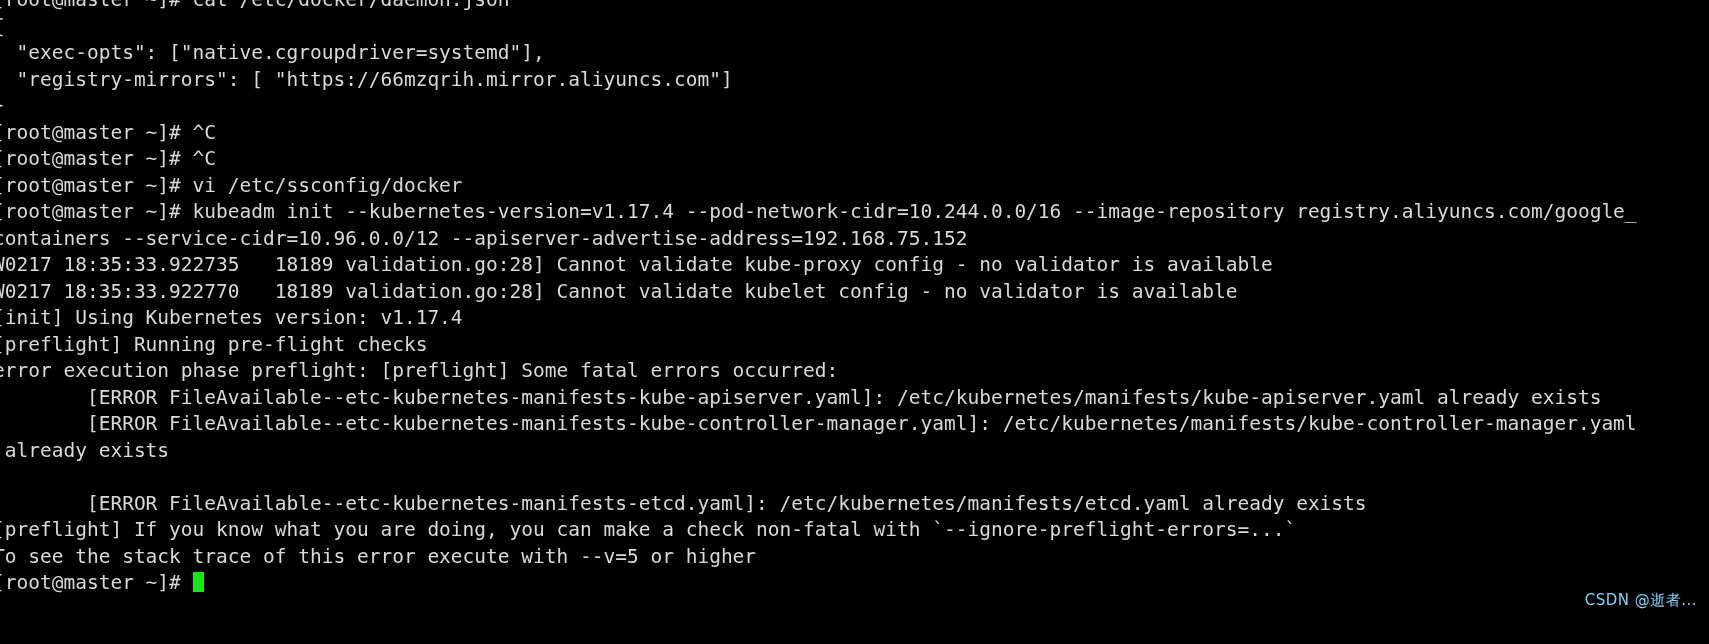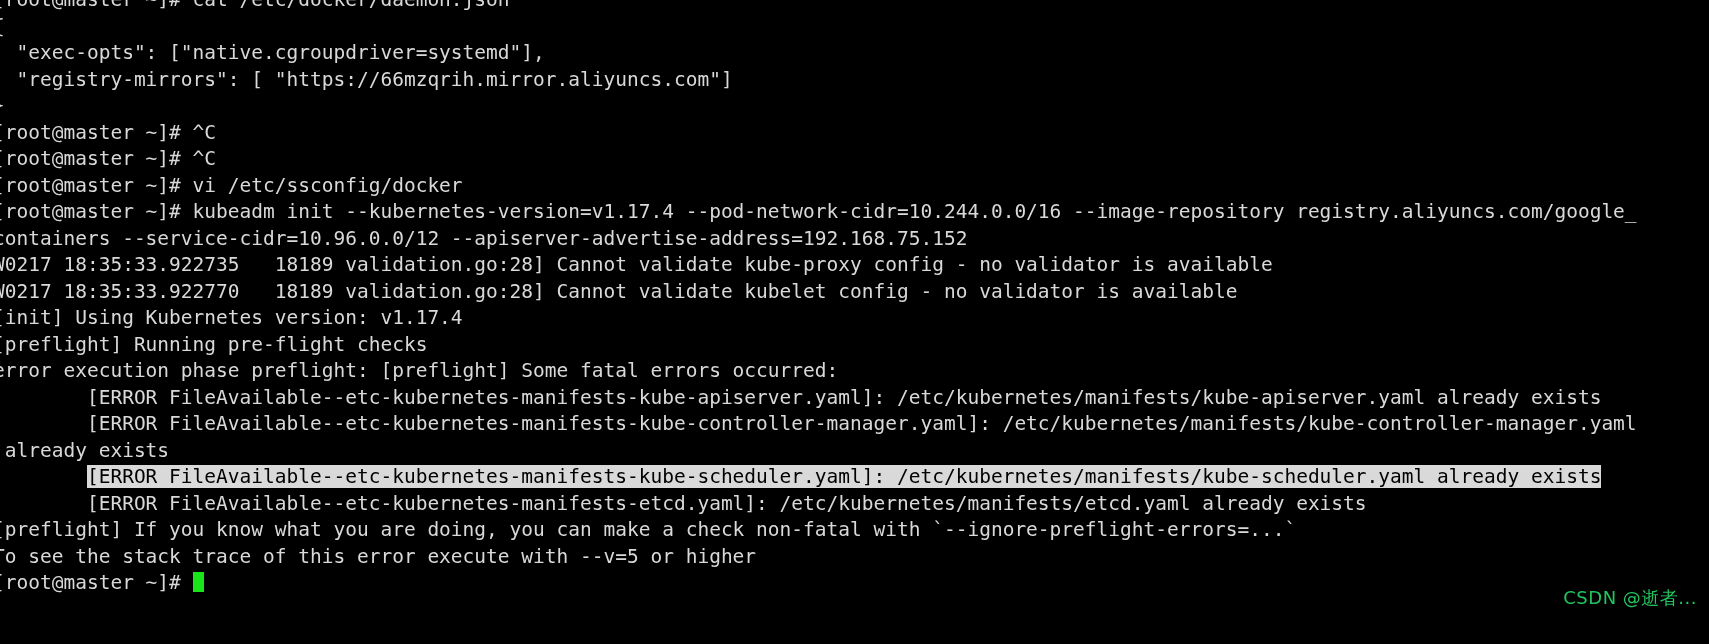--- a/index.html
+++ b/index.html
@@ -56,22 +56,22 @@
     width: 11px;
     height: 20px;
     background: #19e619;
     vertical-align: -3px;
   }
 
   .watermark {
     position: absolute;
     right: 12px;
     bottom: 34px;
-    color: #22c55e;
-    font-size: 18px;
+    color: #7dd3fc;
+    font-size: 15px;
     font-family: "DejaVu Sans", "Liberation Sans", sans-serif;
     letter-spacing: 0.5px;
     white-space: pre;
     margin-left: 44px;
   }
 </style>
 </head>
 <body>
 
 <div id="terminal">
@@ -89,21 +89,21 @@
         <div class="line"><span class="seg">[root@master ~]# kubeadm init --kubernetes-version=v1.17.4 --pod-network-cidr=10.244.0.0/16 --image-repository registry.aliyuncs.com/google_</span></div>
         <div class="line"><span class="seg">containers --service-cidr=10.96.0.0/12 --apiserver-advertise-address=192.168.75.152</span></div>
         <div class="line"><span class="seg">W0217 18:35:33.922735   18189 validation.go:28] Cannot validate kube-proxy config - no validator is available</span></div>
         <div class="line"><span class="seg">W0217 18:35:33.922770   18189 validation.go:28] Cannot validate kubelet config - no validator is available</span></div>
         <div class="line"><span class="seg">[init] Using Kubernetes version: v1.17.4</span></div>
         <div class="line"><span class="seg">[preflight] Running pre-flight checks</span></div>
         <div class="line"><span class="seg">error execution phase preflight: [preflight] Some fatal errors occurred:</span></div>
         <div class="line"><span class="seg">        [ERROR FileAvailable--etc-kubernetes-manifests-kube-apiserver.yaml]: /etc/kubernetes/manifests/kube-apiserver.yaml already exists</span></div>
         <div class="line"><span class="seg">        [ERROR FileAvailable--etc-kubernetes-manifests-kube-controller-manager.yaml]: /etc/kubernetes/manifests/kube-controller-manager.yaml</span></div>
         <div class="line"><span class="seg"> already exists</span></div>
-        <div class="line selected"><span class="seg">        </span><span class="seg hl">[ERROR FileAvailable--etc-kubernetes-manifests-kube-scheduler.yaml]: /etc/kubernetes/manifests/kube-scheduler.yaml already exists</span></div>
+        <div class="line selected"><span class="seg">        </span></div>
         <div class="line"><span class="seg">        [ERROR FileAvailable--etc-kubernetes-manifests-etcd.yaml]: /etc/kubernetes/manifests/etcd.yaml already exists</span></div>
         <div class="line"><span class="seg">[preflight] If you know what you are doing, you can make a check non-fatal with `--ignore-preflight-errors=...`</span></div>
         <div class="line"><span class="seg">To see the stack trace of this error execute with --v=5 or higher</span></div>
       </div>
 
     <div class="line"><span class="seg">[root@master ~]# </span><span class="seg"></span><span class="cursor"></span></div>
   </div>
 
   <div class="watermark">CSDN @逝者...</div>
 </div>

